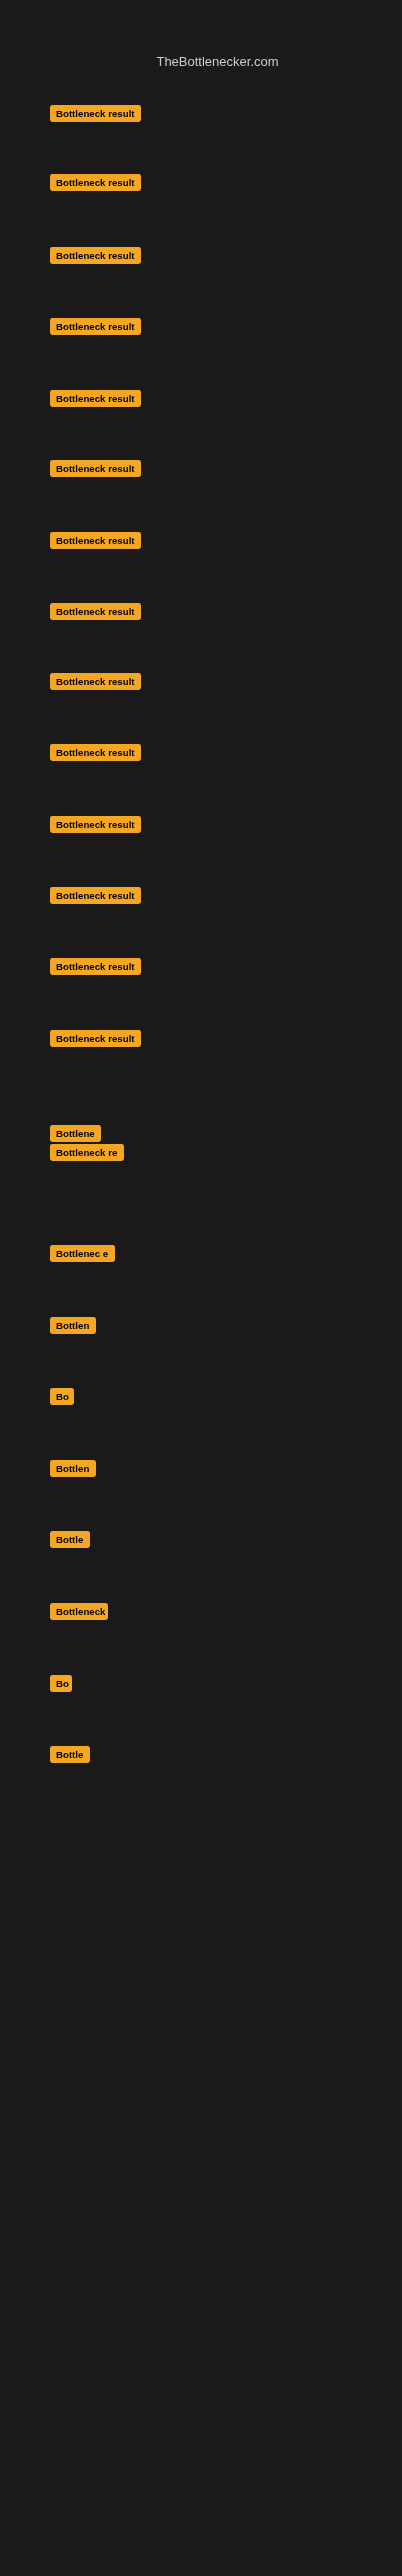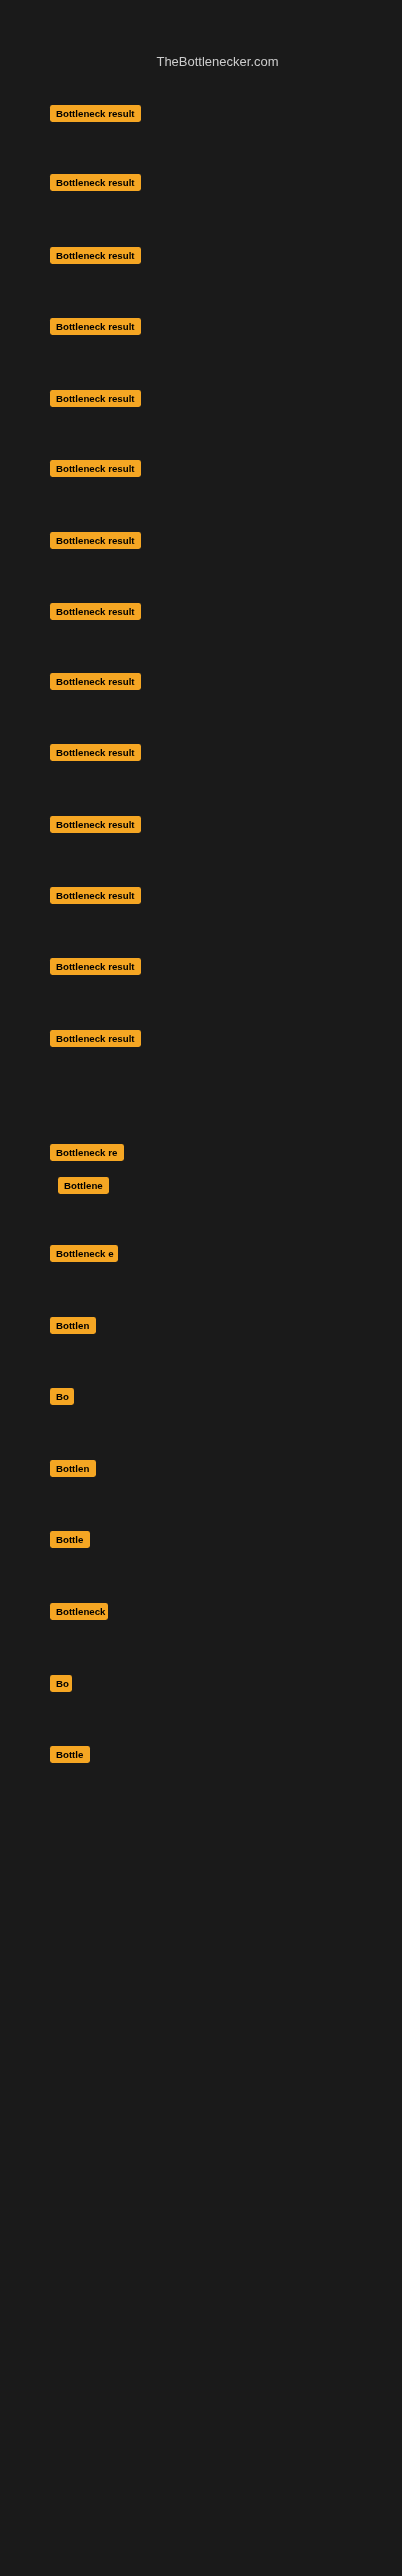--- a/index.html
+++ b/index.html
@@ -52,22 +52,22 @@
     <div style="position: absolute; top: 355px; left: 1.6px;"><span class="bottleneck-badge" style="max-width: 97px;">Bottleneck result</span></div>
     <div style="position: absolute; top: 427px; left: 1.6px;"><span class="bottleneck-badge" style="max-width: 97px;">Bottleneck result</span></div>
     <div style="position: absolute; top: 498px; left: 1.6px;"><span class="bottleneck-badge" style="max-width: 96px;">Bottleneck result</span></div>
     <div style="position: absolute; top: 568px; left: 1.6px;"><span class="bottleneck-badge" style="max-width: 93px;">Bottleneck result</span></div>
     <div style="position: absolute; top: 639px; left: 1.6px;"><span class="bottleneck-badge" style="max-width: 97px;">Bottleneck result</span></div>
     <div style="position: absolute; top: 711px; left: 1.6px;"><span class="bottleneck-badge" style="max-width: 97px;">Bottleneck result</span></div>
     <div style="position: absolute; top: 782px; left: 1.6px;"><span class="bottleneck-badge" style="max-width: 95px;">Bottleneck result</span></div>
     <div style="position: absolute; top: 853px; left: 1.6px;"><span class="bottleneck-badge" style="max-width: 97px;">Bottleneck result</span></div>
     <div style="position: absolute; top: 925px; left: 1.6px;"><span class="bottleneck-badge" style="max-width: 93px;">Bottleneck result</span></div>
     <div style="position: absolute; top: 1039px; left: 1.6px;"><span class="bottleneck-badge" style="max-width: 76px;">Bottleneck re</span></div>
-    <div style="position: absolute; top: 1072px; left: 1.6px; margin-left: 8px;"><span class="bottleneck-badge" style="max-width: 56px;">Bottlene</span></div>
-    <div style="position: absolute; top: 1140px; left: 1.6px;"><span class="bottleneck-badge" style="max-width: 68px;">Bottleneck e</span></div>
+    <div style="position: absolute; top: 1020px; left: 1.6px;"><span class="bottleneck-badge" style="max-width: 56px;">Bottlene</span></div>
+    <div style="position: absolute; top: 1140px; left: 1.6px;"><span class="bottleneck-badge" style="max-width: 68px;">Bottlenec e</span></div>
     <div style="position: absolute; top: 1212px; left: 1.6px;"><span class="bottleneck-badge" style="max-width: 50px;">Bottlen</span></div>
     <div style="position: absolute; top: 1283px; left: 1.6px;"><span class="bottleneck-badge" style="max-width: 24px;">Bo</span></div>
     <div style="position: absolute; top: 1355px; left: 1.6px;"><span class="bottleneck-badge" style="max-width: 50px;">Bottlen</span></div>
     <div style="position: absolute; top: 1426px; left: 1.6px;"><span class="bottleneck-badge" style="max-width: 42px;">Bottle</span></div>
     <div style="position: absolute; top: 1498px; left: 1.6px;"><span class="bottleneck-badge" style="max-width: 58px;">Bottleneck</span></div>
     <div style="position: absolute; top: 1570px; left: 1.6px;"><span class="bottleneck-badge" style="max-width: 22.5px;">Bo</span></div>
     <div style="position: absolute; top: 1641px; left: 1.6px;"><span class="bottleneck-badge" style="max-width: 42px;">Bottle</span></div>
   </div>
 
 

